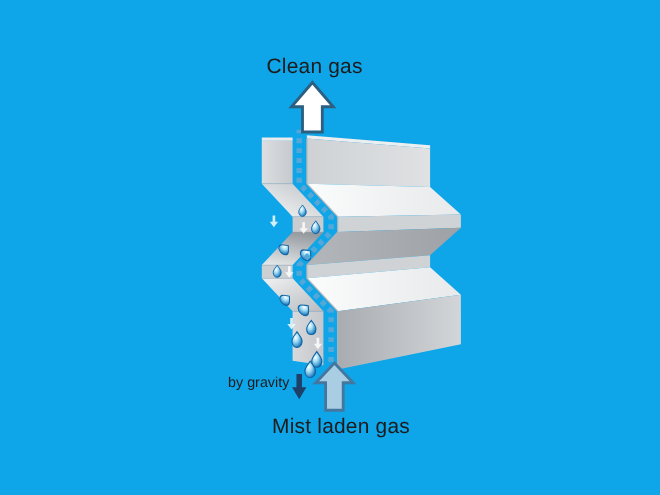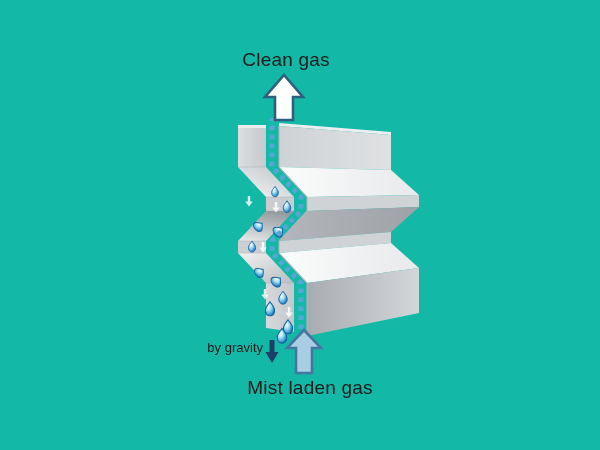--- a/index.html
+++ b/index.html
@@ -1,20 +1,20 @@
 <!DOCTYPE html>
 <html><head>
 <meta charset="utf-8">
 <title>Diagram</title>
 <style>
   html,body{margin:0;padding:0;background:#fff;}
   .canvas{
     position:relative;
     width:600px;height:450px;
-    background:#14b8a6;
+    background:#0ea5e9;
     font-family:"Liberation Sans", sans-serif;
     overflow:hidden;
   }
   svg{display:block;}
   text{fill:#1c1c1c;}
   .lbl-big{font-size:19px;letter-spacing:.2px;}
   .lbl-small{font-size:13px;}
 </style>
 </head>
 <body>

